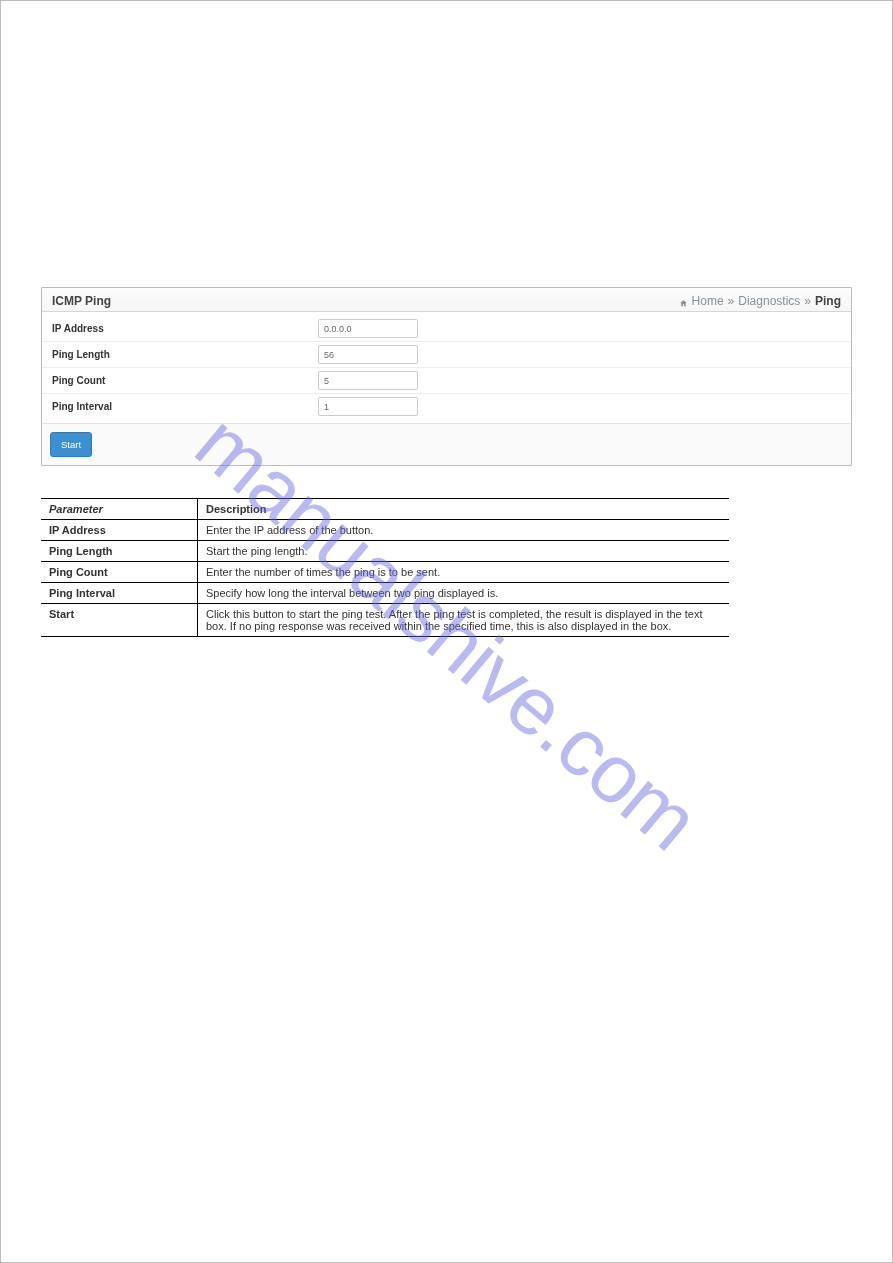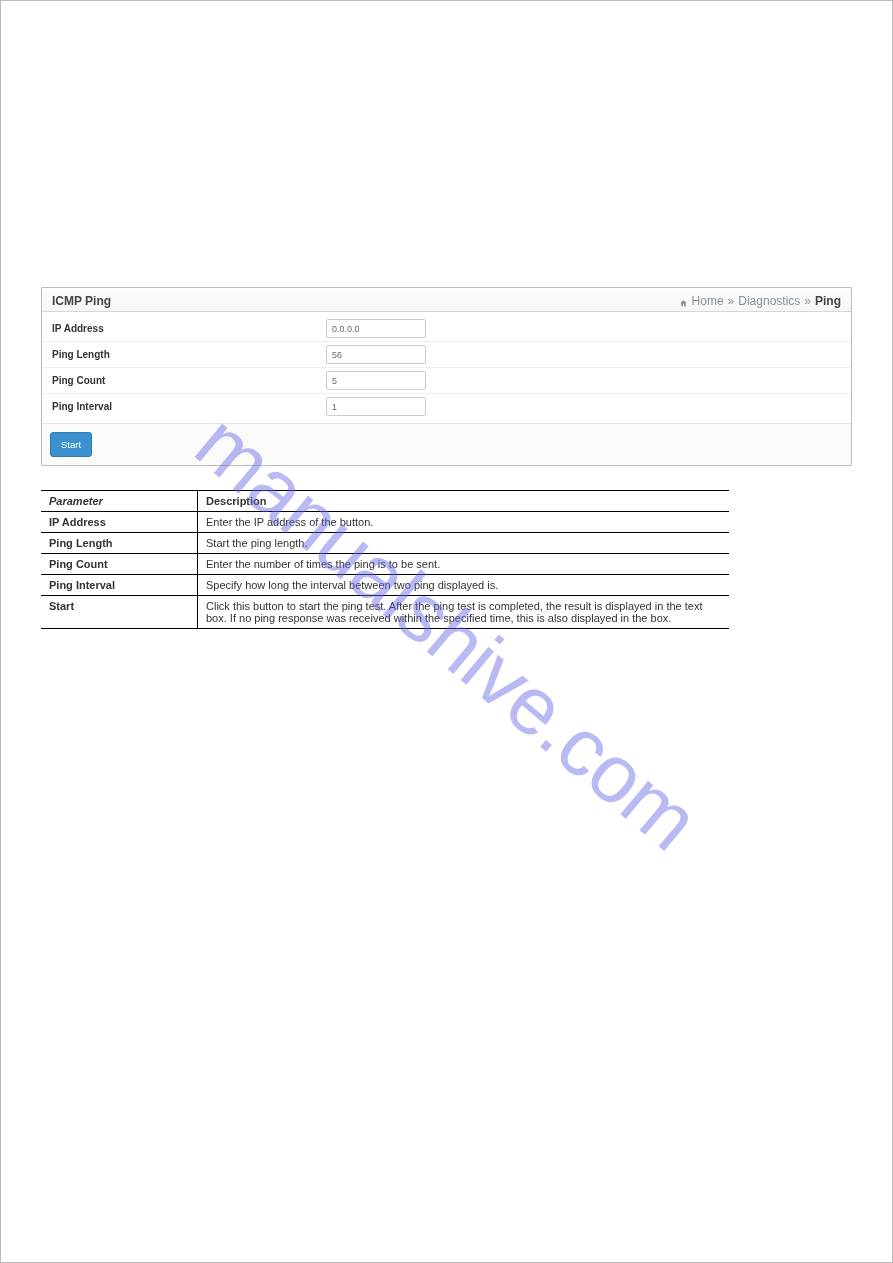--- a/index.html
+++ b/index.html
@@ -107,21 +107,20 @@
   }
   .form-row input[type=text] {
     width: 88px;
     height: 17px;
     border: 1px solid #ccc;
     border-radius: 2px;
     padding: 0 5px;
     font-size: 9px;
     color: #666;
     background: #fff;
-    margin-left: 8px;
   }
 
   .panel-ft {
     padding: 8px 8px;
     background: #fafafa;
     border-top: 1px solid #e3e3e3;
   }
   .btn-start {
     display: inline-block;
     padding: 6px 10px;
@@ -129,21 +128,21 @@
     color: #fff;
     border-radius: 3px;
     font-size: 9.5px;
     border: 1px solid #2f7bb2;
     cursor: pointer;
   }
 
   
   table.ptable {
     width: 688px;
-    margin-top: 24px;
+    margin-top: 32px;
     border-collapse: collapse;
     font-size: 11px;
   }
   table.ptable th, table.ptable td {
     border-top: 1px solid #000;
     border-bottom: 1px solid #000;
     padding: 4px 8px;
     text-align: left;
     vertical-align: top;
   }

